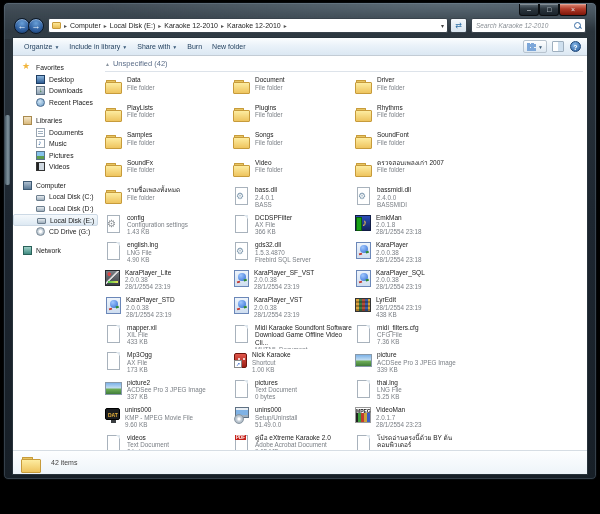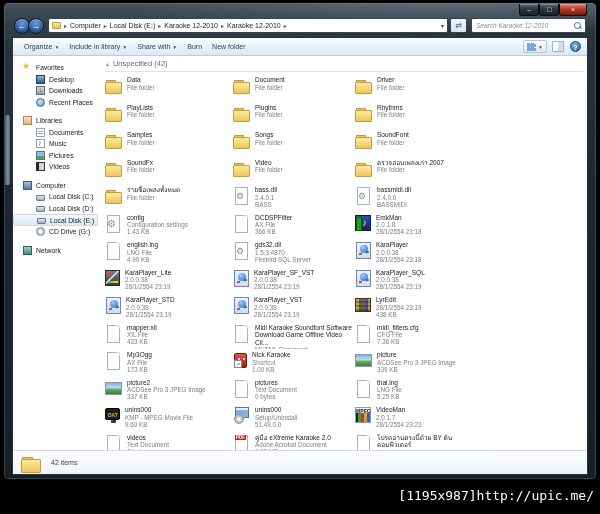--- a/index.html
+++ b/index.html
@@ -627,14 +627,13 @@
         </div>
       </div>
 
       <div class="statusbar">
         <span class="status-folder"></span>
         <span>42 items</span>
       </div>
     </div>
   </div>
 
-  <div class="caption">[1195x987]http://upic.me/</div>
 </div>
 
 </body></html>

